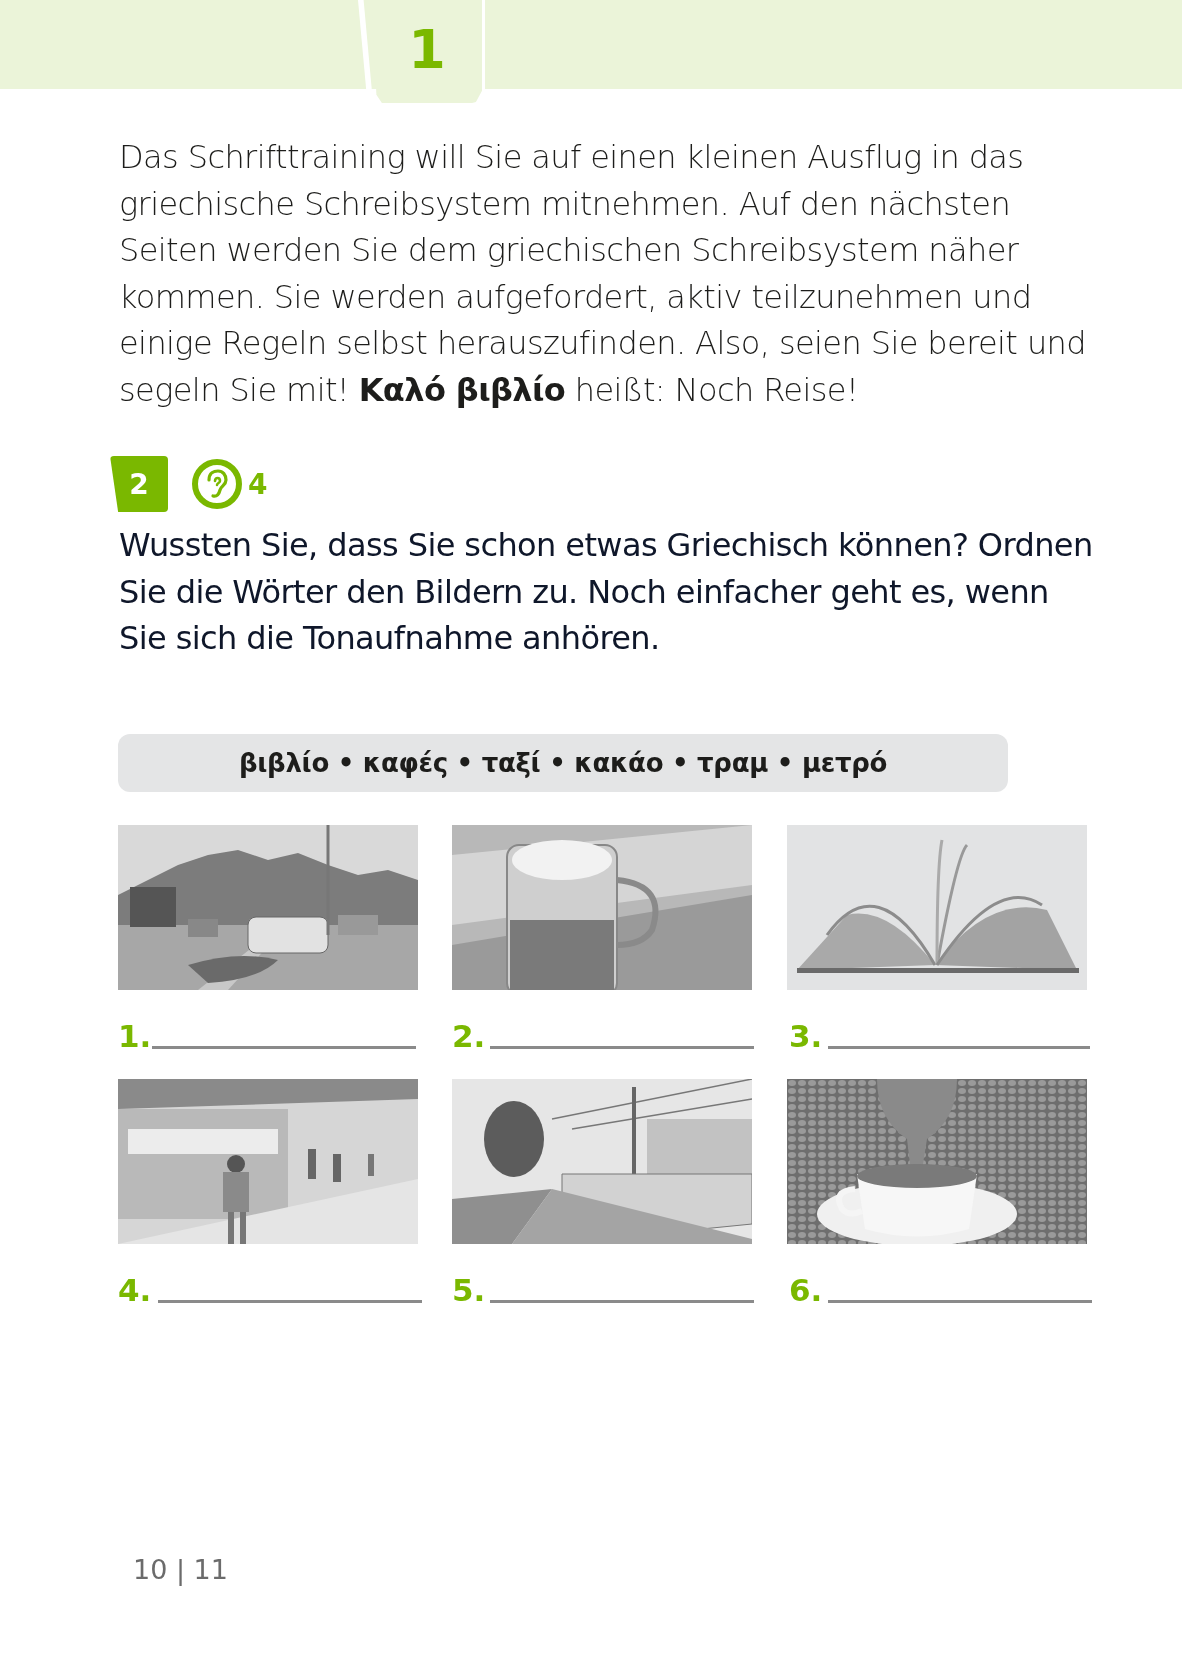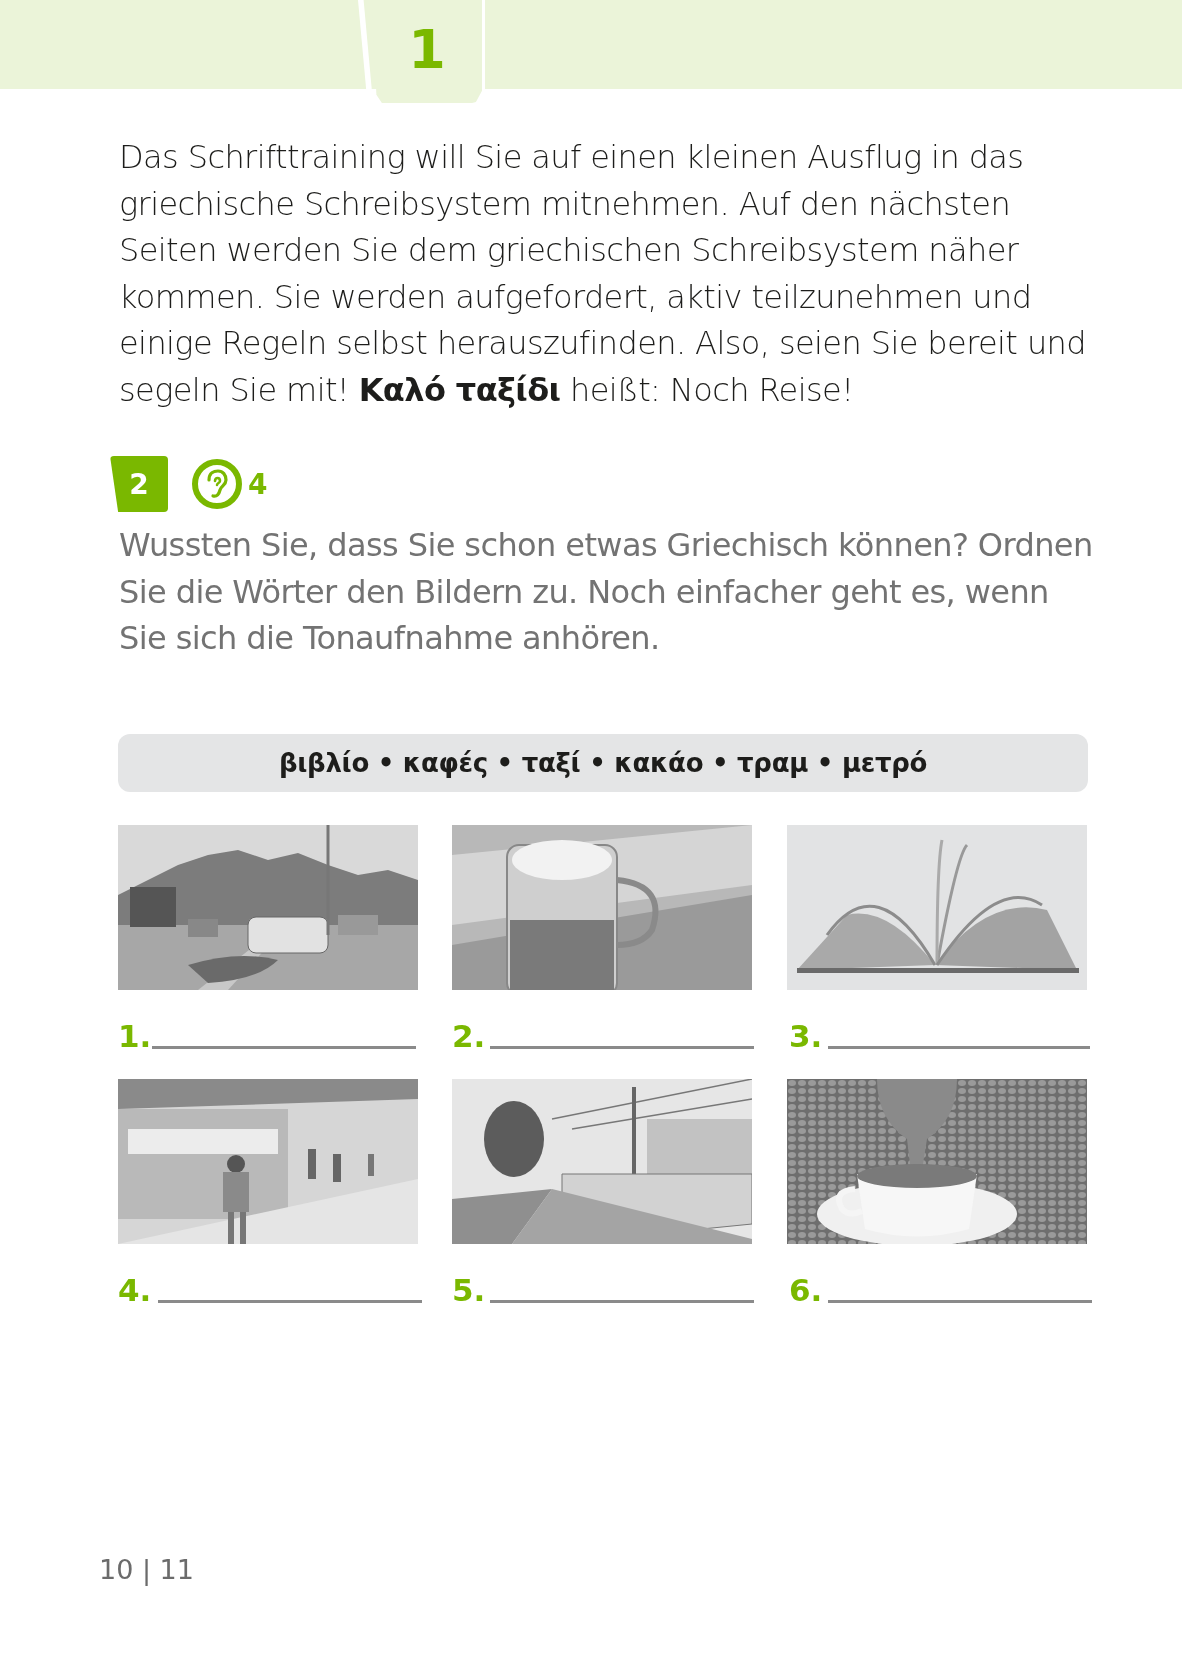--- a/index.html
+++ b/index.html
@@ -39,46 +39,46 @@
       clip-path: polygon(0 0, 100% 0, 100% 100%, 14% 100%);
       border-radius: 4px;
     }
     .audio-icon {
       margin-left: 24px; width: 50px; height: 50px; border: 6px solid #7ab800; border-radius: 50%;
       box-sizing: border-box; display: flex; align-items: center; justify-content: center;
     }
     .track-number { margin-left: 6px; font-weight: bold; font-size: 28px; color: #7ab800; }
     .task-text {
       position: absolute; left: 119px; top: 522px; width: 980px;
-      font-size: 32px; line-height: 46.6px; letter-spacing: -0.6px; color: #737373;
+      font-size: 32px; line-height: 46.6px; letter-spacing: -0.6px; color: #0f172a;
     }
     .word-box {
-      position: absolute; left: 118px; top: 734px; width: 970px; height: 58px; background: #e4e5e6;
+      position: absolute; left: 118px; top: 734px; width: 890px; height: 58px; background: #e4e5e6;
       border-radius: 12px; display: flex; align-items: center; justify-content: center;
       font-weight: bold; font-size: 26px; color: #1d1d1b; letter-spacing: -0.3px;
     }
     .photo {
       position: absolute; width: 300px; height: 165px; overflow: hidden; background: #bdbdbd;
     }
     .answer-label {
       position: absolute; font-weight: bold; font-size: 31px; color: #7ab800; line-height: 34px;
     }
     .answer-line { position: absolute; height: 3px; background: #8a8a8a; }
-    .page-number { position: absolute; left: 99px; top: 1554px; font-size: 27px; color: #6b6b6b; }
+    .page-number { position: absolute; left: 133px; top: 1554px; font-size: 27px; color: #6b6b6b; }
   </style>
 </head>
 <body>
 
 <div class="header-band"></div>
 <div class="header-gap" style="left:477px;"></div>
 <div class="tab-slash"></div>
 <div class="chapter-tab"></div>
 <div class="chapter-number">1</div>
 
-<div class="intro"><span>Das Schrifttraining will Sie auf einen kleinen Ausflug in das griechische Schreibsystem mitnehmen. Auf den nächsten Seiten werden Sie dem griechischen Schreibsystem näher kommen. Sie werden aufgefordert, aktiv teilzunehmen und einige Regeln selbst herauszufinden. Also, seien Sie bereit und segeln Sie mit! </span><b>Καλό ταξίδι</b><span> heißt: Noch Reise!</span></div>
+<div class="intro"><span>Das Schrifttraining will Sie auf einen kleinen Ausflug in das griechische Schreibsystem mitnehmen. Auf den nächsten Seiten werden Sie dem griechischen Schreibsystem näher kommen. Sie werden aufgefordert, aktiv teilzunehmen und einige Regeln selbst herauszufinden. Also, seien Sie bereit und segeln Sie mit! </span><b>Καλό βιβλίο</b><span> heißt: Noch Reise!</span></div>
 
 <div class="task-row">
   <div class="task-badge">2</div>
   <div class="audio-icon">
     <svg width="26" height="30" viewBox="0 0 26 30">
       <path d="M5 11 C5 4 10 2 14 2 C19 2 22 6 22 11 C22 16 17 17 16 21 C15 25 13 28 9 27" fill="none" stroke="#7ab800" stroke-width="3.2" stroke-linecap="round"></path>
       <path d="M11 12 C11 8 16 8 16 12 C16 14 13 14 13 16" fill="none" stroke="#7ab800" stroke-width="2.6" stroke-linecap="round"></path>
     </svg>
   </div>
   <div class="track-number">4</div>

